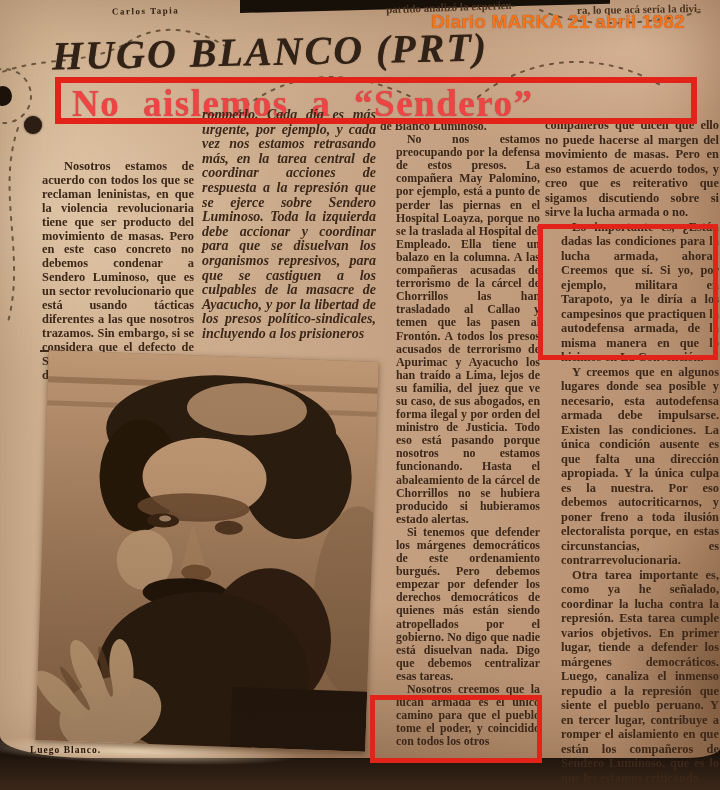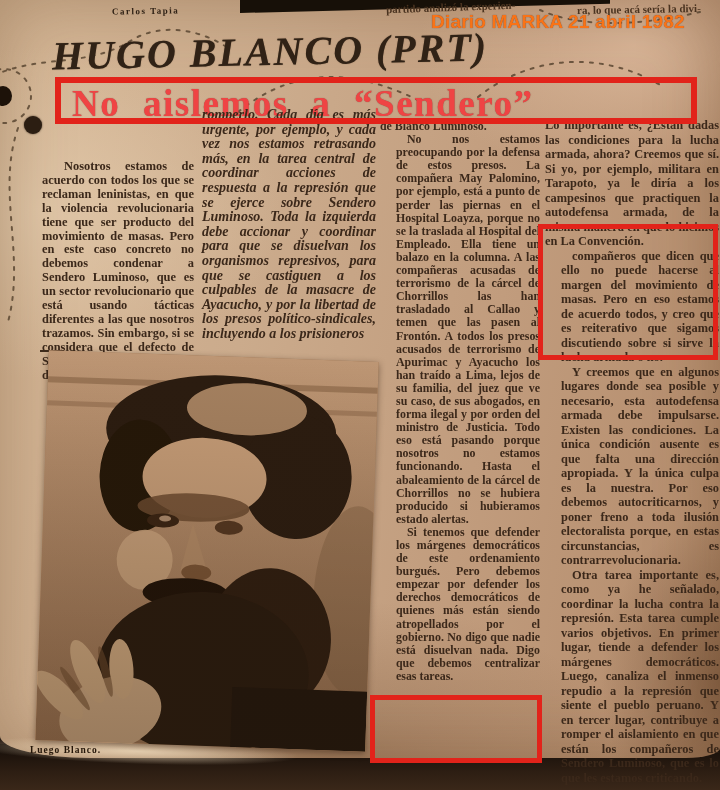--- a/index.html
+++ b/index.html
@@ -137,25 +137,26 @@
   <div class="divider"></div>
 
   <div class="col col-2">
     <p>romperlo. Cada día es más urgente, por ejemplo, y cada vez nos estamos retrasando más, en la tarea central de coordinar acciones de respuesta a la represión que se ejerce sobre Sendero Luminoso. Toda la izquierda debe accionar y coordinar para que se disuelvan los organismos represivos, para que se castiguen a los culpables de la masacre de Ayacucho, y por la libertad de los presos político-sindicales, incluyendo a los prisioneros</p>
   </div>
 
   <div class="col col-3">
     <p>de Blanco Luminoso.</p>
     <p>No nos estamos preocupando por la defensa de estos presos. La compañera May Palomino, por ejemplo, está a punto de perder las piernas en el Hospital Loayza, porque no se la traslada al Hospital del Empleado. Ella tiene un balazo en la columna. A las compañeras acusadas de terrorismo de la cárcel de Chorrillos las han trasladado al Callao y temen que las pasen al Frontón. A todos los presos acusados de terrorismo de Apurimac y Ayacucho los han traído a Lima, lejos de su familia, del juez que ve su caso, de sus abogados, en forma ilegal y por orden del ministro de Justicia. Todo eso está pasando porque nosotros no estamos funcionando. Hasta el abaleamiento de la cárcel de Chorrillos no se hubiera producido si hubieramos estado alertas.</p>
     <p>Si tenemos que defender los márgenes democráticos de este ordenamiento burgués. Pero debemos empezar por defender los derechos democráticos de quienes más están siendo atropellados por el gobierno. No digo que nadie está disuelvan nada. Digo que debemos centralizar esas tareas.</p>
+    <p>Nosotros creemos que la lucah armada es el único camino para que el pueblo tome el poder, y coincidido con todos los otros</p>
   </div>
 
   <div class="col col-4">
+    <p>compañeros que dicen que ello no puede hacerse al margen del movimiento de masas. Pero en eso estamos de acuerdo todos, y creo que es reiterativo que sigamos discutiendo sobre si sirve la lucha armada o no.</p>
     <p>Lo importante es, ¿Están dadas las condiciones para la lucha armada, ahora? Creemos que sí. Si yo, por ejemplo, militara en Tarapoto, ya le diría a los campesinos que practiquen la autodefensa armada, de la misma manera en que lo hicimos en La Convención.</p>
-    <p>compañeros que dicen que ello no puede hacerse al margen del movimiento de masas. Pero en eso estamos de acuerdo todos, y creo que es reiterativo que sigamos discutiendo sobre si sirve la lucha armada o no.</p>
     <p>Y creemos que en algunos lugares donde sea posible y necesario, esta autodefensa armada debe impulsarse. Existen las condiciones. La única condición ausente es que falta una dirección apropiada. Y la única culpa es la nuestra. Por eso debemos autocriticarnos, y poner freno a toda ilusión electoralista porque, en estas circunstancias, es contrarrevolucionaria.</p>
     <p>Otra tarea importante es, como ya he señalado, coordinar la lucha contra la represión. Esta tarea cumple varios objetivos. En primer lugar, tiende a defender los márgenes democráticos. Luego, canaliza el inmenso repudio a la represión que siente el pueblo peruano. Y en tercer lugar, contribuye a romper el aislamiento en que están los compañeros de Sendero Luminoso, que es lo que les estamos criticando.</p>
   </div>
 
   <div class="photo">
     <svg width="330" height="390" viewBox="0 0 330 390">
       <defs>
         <linearGradient id="pbg" x1="0" y1="0" x2="0" y2="1">
           <stop offset="0" stop-color="#bd9674"></stop>
           <stop offset="1" stop-color="#9a7251"></stop>

